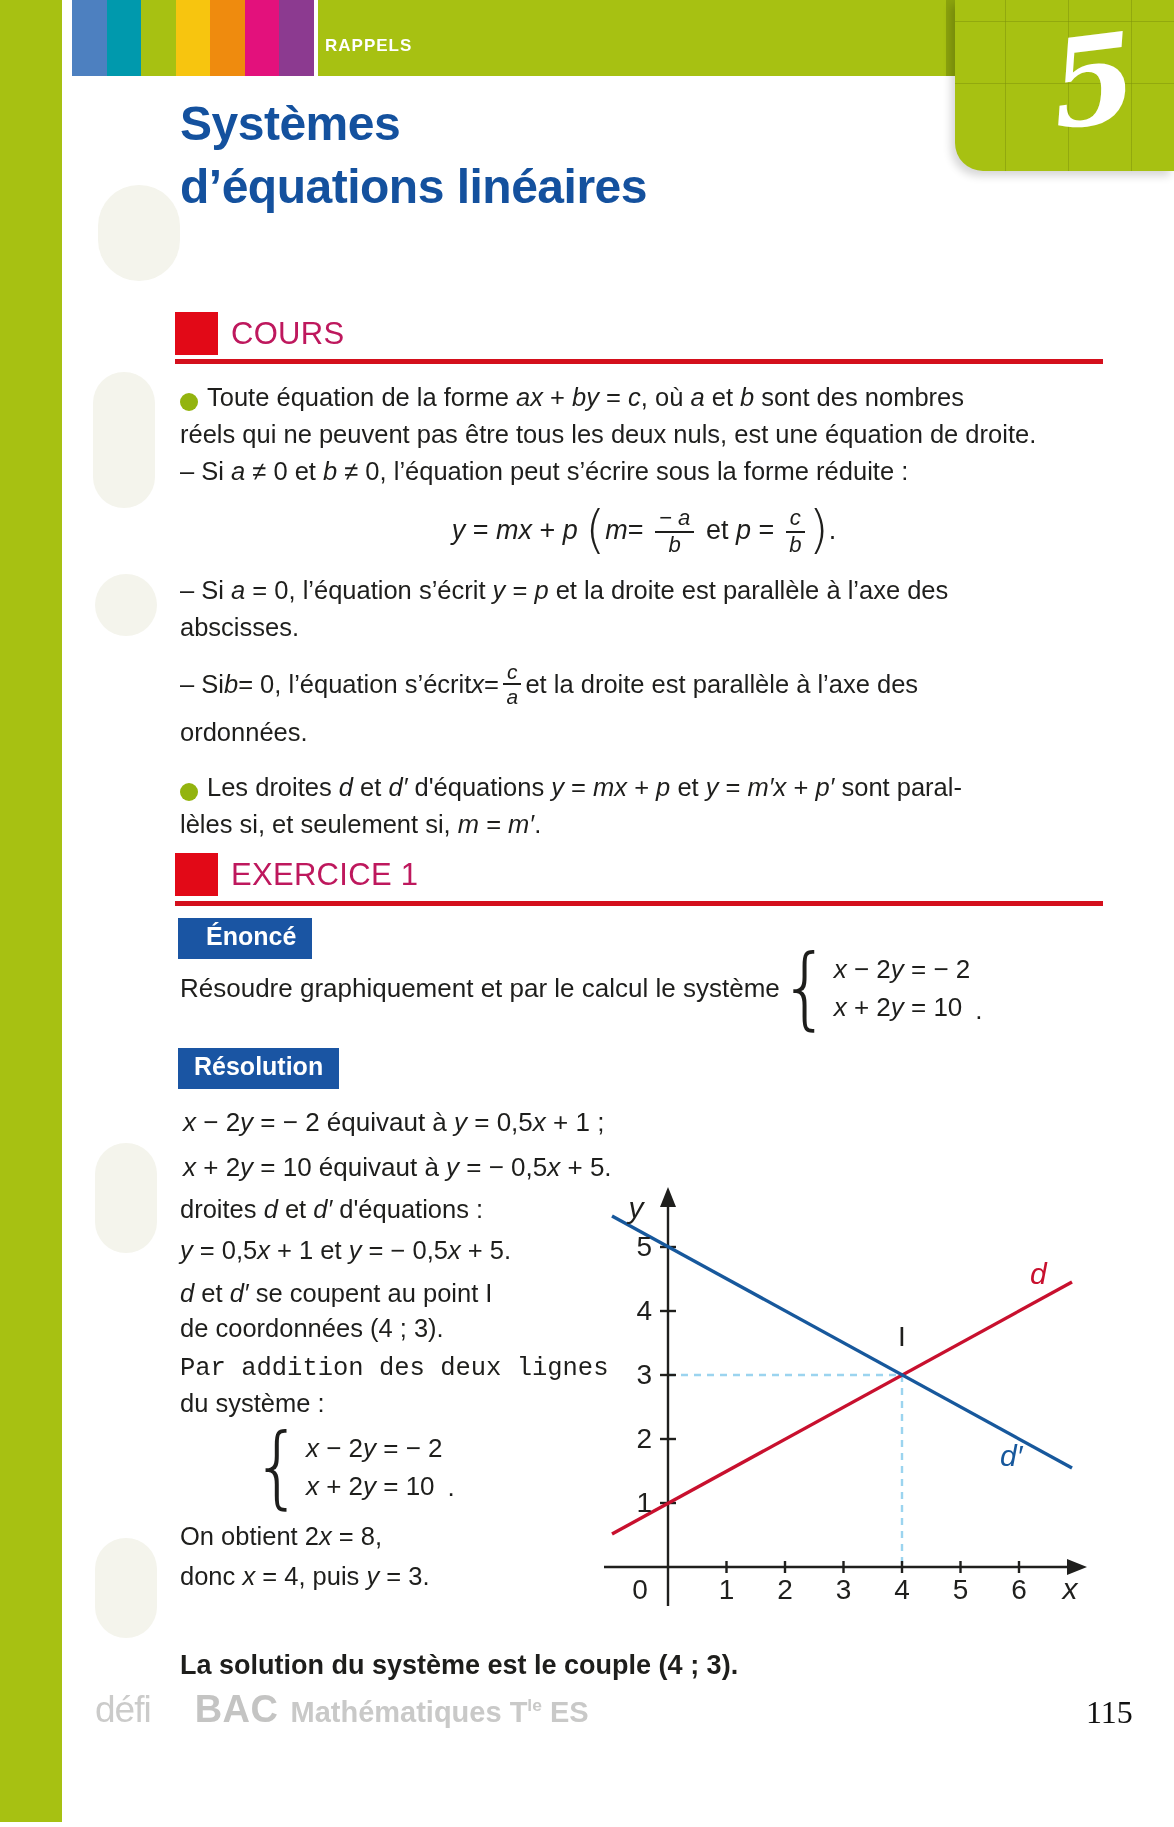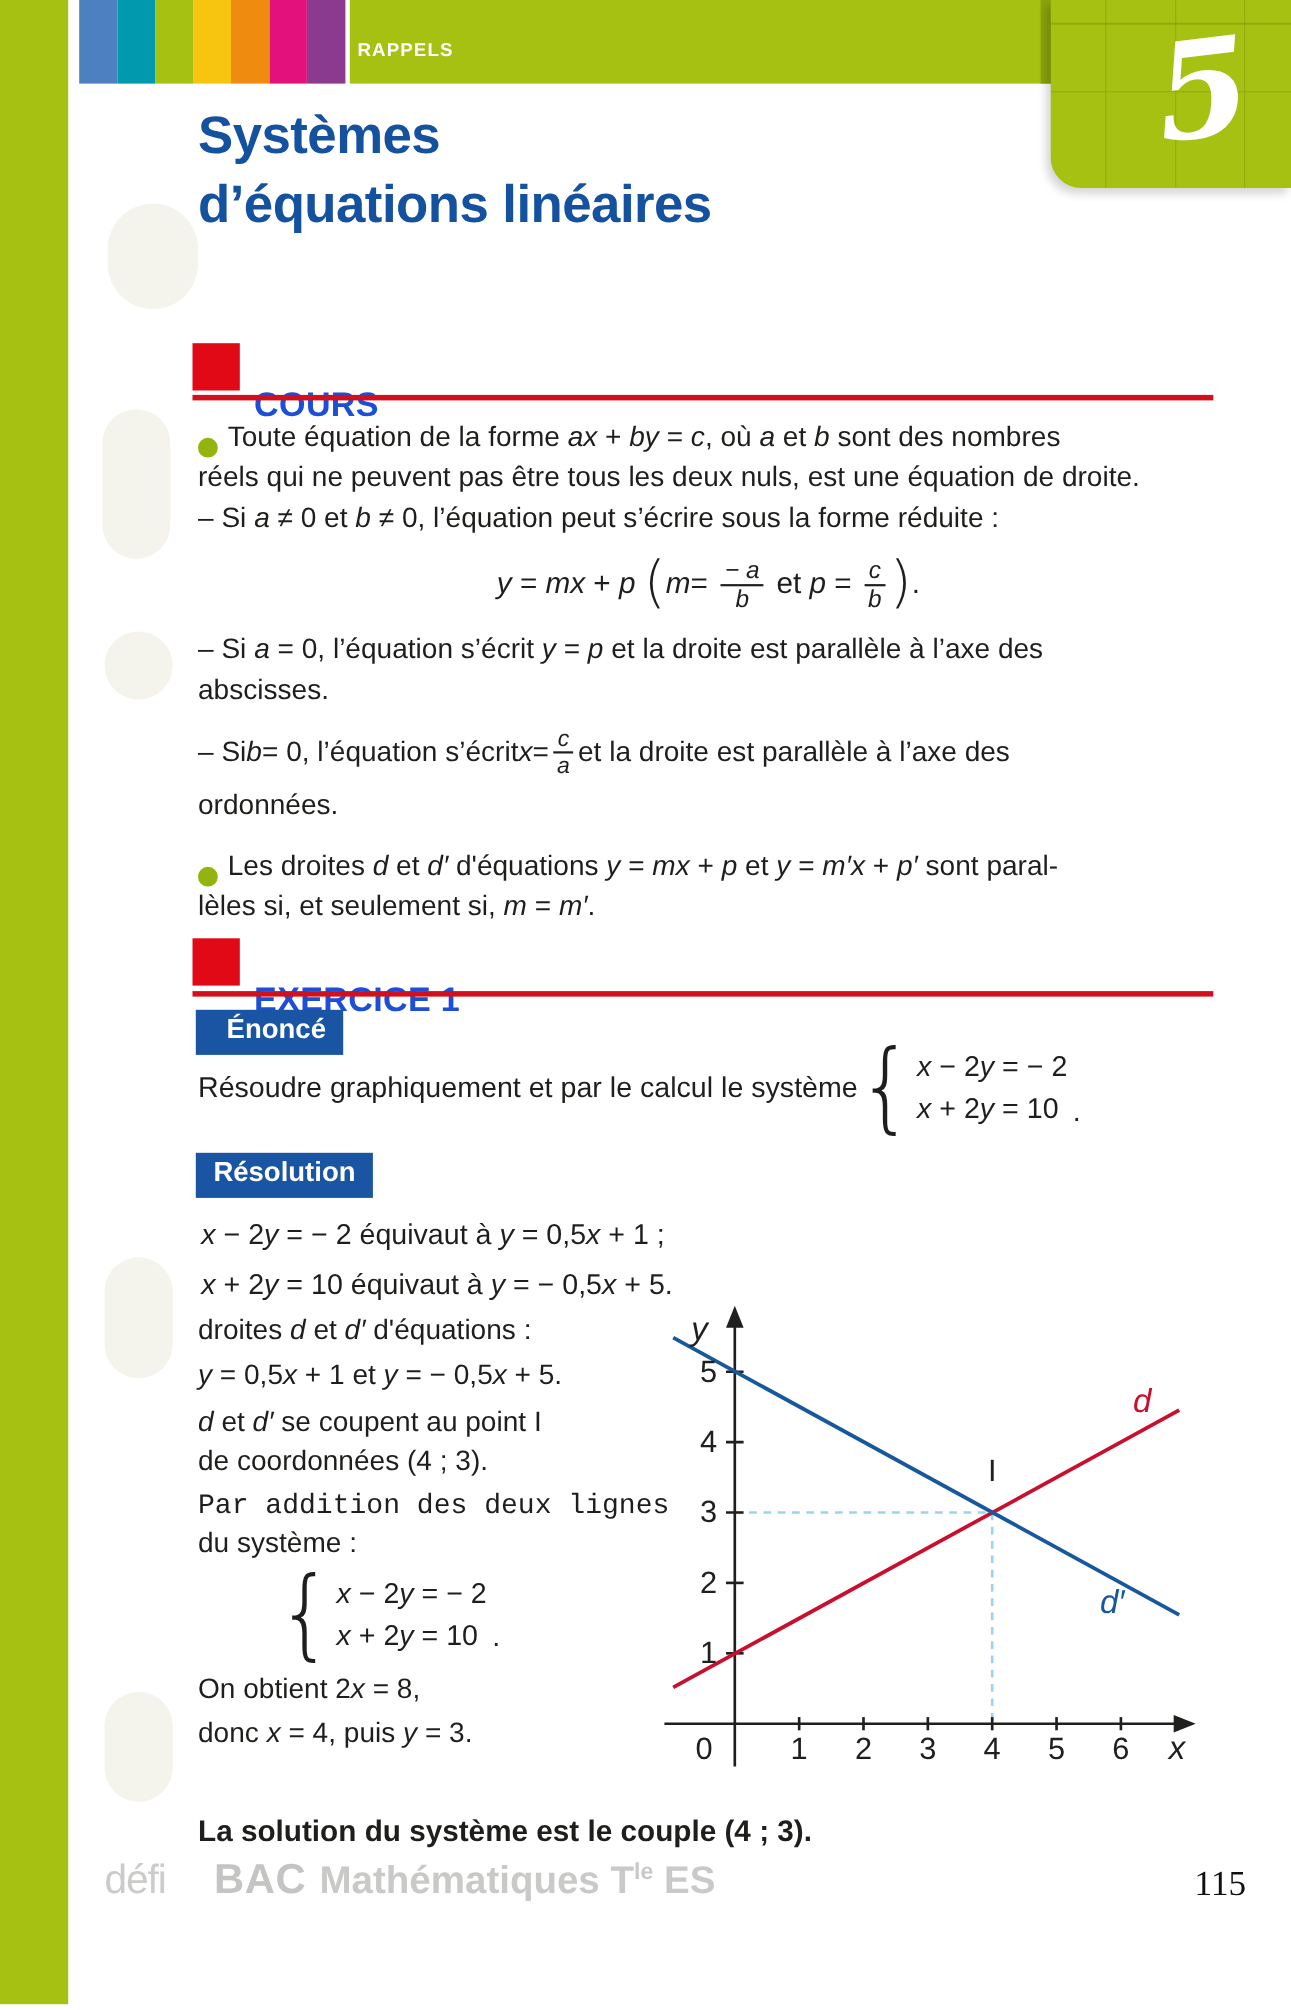--- a/index.html
+++ b/index.html
@@ -24,32 +24,32 @@
   }
   #bar-end{left:946px;top:0;width:12px;height:76px;background:#8ba30d;}
   #chapter-number{
     left:96px;top:6px;position:absolute;color:#fff;font-family:"DejaVu Serif",serif;
     font-style:italic;font-weight:bold;font-size:122px;line-height:150px;transform:rotate(-7deg);
   }
   #page-title{left:180px;top:92px;font-size:48px;font-weight:bold;color:#14519e;line-height:63px;letter-spacing:-0.5px;}
   .blob{background:#f4f4ec;border-radius:45px;z-index:0;}
   
   .sq{width:43px;height:43px;background:#e20917;}
-  .sec-title{font-size:31px;font-weight:bold;color:#1d4ed8;letter-spacing:0.3px;margin-top:34px;}
+  .sec-title{font-size:31px;font-weight:normal;color:#be185d;letter-spacing:0.3px;}
   .rule{height:5px;background:#d40f1c;}
   .badge{background:#1a55a3;color:#fff;font-weight:bold;font-size:25px;padding:4px 16px 8px 16px;display:inline-block;}
   
   .tl{font-size:25.5px;line-height:37px;white-space:nowrap;}
   .it{font-style:italic;}
   .seg-f{display:inline-flex;flex-direction:column;align-items:center;vertical-align:middle;line-height:1.12;font-size:0.82em;margin:0 4px;}
   .seg-f .n{border-bottom:2px solid #1e1e1c;padding:0 4px;}
   .seg-p{font-size:1.9em;font-weight:100;vertical-align:middle;position:relative;top:-0.06em;font-family:"DejaVu Sans",sans-serif;}
   .sup{vertical-align:super;font-size:0.6em;}
   #cours-body{left:180px;top:379px;width:928px;}
-  .row{display:flex;align-items:flex-end;}
+  .row{display:flex;align-items:center;}
   .bullet{width:18px;height:18px;border-radius:50%;background:#93b40e;margin:9px 9px 0 0;flex:0 0 18px;}
   #formula{text-align:center;font-size:27px;margin:12px 0 10px 0;line-height:normal;}
   .gap8{margin-top:8px;} .gap18{margin-top:18px;}
   .fracline{display:flex;align-items:center;line-height:normal;min-height:60px;white-space:nowrap;font-size:25.5px;}
   
   .sys{display:inline-flex;align-items:center;}
   .sys .brace{font-size:80px;font-weight:100;transform:scaleY(1.12);line-height:0.95;margin-right:3px;font-family:"DejaVu Sans",sans-serif;}
   .sys .lines{display:flex;flex-direction:column;gap:7px;font-size:26px;line-height:31px;white-space:nowrap;}
   .sys .suffix{align-self:flex-end;margin-left:5px;font-size:26px;}
   #enonce-row{left:180px;top:950px;width:940px;display:flex;align-items:center;font-size:26px;white-space:nowrap;}
@@ -58,21 +58,21 @@
   #col-left .sys{margin:8px 0 4px 72px;}
   #conclusion{left:180px;top:1650px;font-size:27px;font-weight:bold;}
   
   #graph{left:580px;top:1180px;}
   svg text{font-family:"Liberation Sans",sans-serif;fill:#1f1f1d;font-size:28px;}
   svg .axlbl{font-style:italic;font-size:30px;}
   
   #footer-brand{left:95px;top:1688px;display:flex;align-items:baseline;white-space:nowrap;text-align:center;}
   #footer-brand .defi{font-size:37px;color:#cbcbca;letter-spacing:-1px;}
   #footer-brand .bac{font-size:38px;font-weight:bold;color:#c4c4c3;letter-spacing:0.5px;margin-right:12px;padding-left:44px;}
-  #footer-brand .subj{font-size:35px;font-weight:bold;color:#c9c9c8;}
+  #footer-brand .subj{font-size:29px;font-weight:bold;color:#c9c9c8;}
   #page-number{left:1086px;top:1694px;font-family:"Liberation Serif",serif;font-size:32px;color:#101010;}
 </style>
 </head>
 <body>
 
 <div class="abs blob" style="left:98px;top:185px;width:82px;height:96px;"></div>
 <div class="abs blob" style="left:93px;top:372px;width:62px;height:136px;"></div>
 <div class="abs blob" style="left:95px;top:574px;width:62px;height:62px;"></div>
 <div class="abs blob" style="left:95px;top:1143px;width:62px;height:110px;"></div>
 <div class="abs blob" style="left:95px;top:1538px;width:62px;height:100px;"></div>

